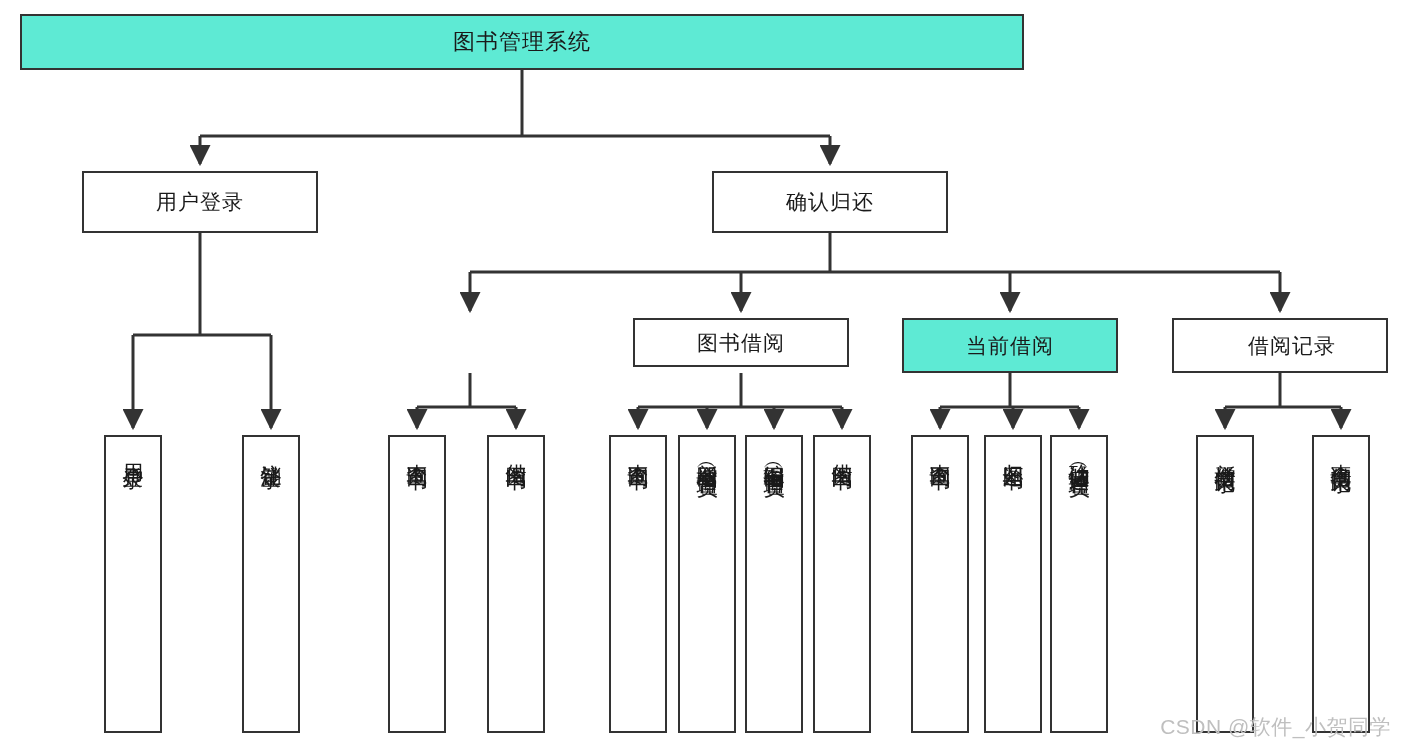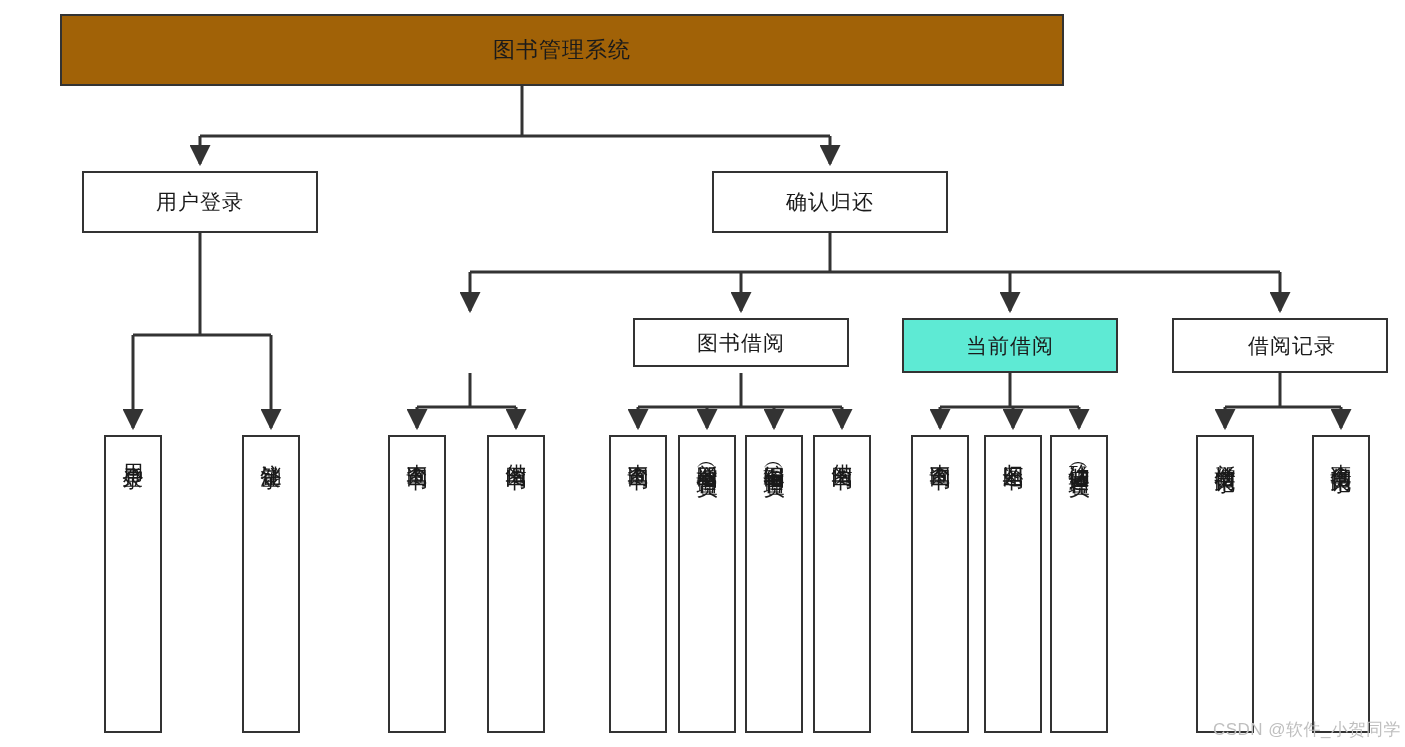--- a/index.html
+++ b/index.html
@@ -53,23 +53,23 @@
     line-height: 1.42;
     letter-spacing: 2px;
     white-space: nowrap;
     color: #1a1a1a;
   }
   .node.root {
     font-size: 22px;
   }
   .watermark {
     position: absolute;
-    right: 4px;
+    right: 14px;
     bottom: 6px;
-    font-size: 17px;
+    font-size: 21px;
     color: #bfbfbf;
     letter-spacing: 0.5px;
     white-space: nowrap;
     user-select: none;
   }
 </style>
 </head>
 <body>
 
 <div id="canvas" style="background: rgb(255, 255, 255);">
@@ -117,21 +117,21 @@
       <path d="M 1013 407 L 1013 428" marker-end="url(#arrow)"></path>
       <path d="M 1079 407 L 1079 428" marker-end="url(#arrow)"></path>
 
       <path d="M 1280 373 L 1280 407"></path>
       <path d="M 1225 407 L 1341 407"></path>
       <path d="M 1225 407 L 1225 428" marker-end="url(#arrow)"></path>
       <path d="M 1341 407 L 1341 428" marker-end="url(#arrow)"></path>
     </g>
   </svg>
 
-  <div class="node horizontal root" style="left: 20px; top: 14px; width: 1004px; height: 72px; border-color: rgb(51, 51, 51); background: #a16207; color: rgb(26, 26, 26); margin-left: 40px;">
+  <div class="node horizontal root" style="left: 20px; top: 14px; width: 1004px; height: 56px; border-color: rgb(51, 51, 51); background: #5eead4; color: rgb(26, 26, 26);">
     <span>图书管理系统</span>
   </div>
 
   <div class="node horizontal" style="left: 82px; top: 171px; width: 236px; height: 62px; border-color: rgb(51, 51, 51); background: rgb(255, 255, 255); color: rgb(26, 26, 26);">
     <span>用户登录</span>
   </div>
   <div class="node horizontal" style="left: 712px; top: 171px; width: 236px; height: 62px; border-color: rgb(51, 51, 51); background: rgb(255, 255, 255); color: rgb(26, 26, 26);">
     <span>确认归还</span>
   </div>
 

